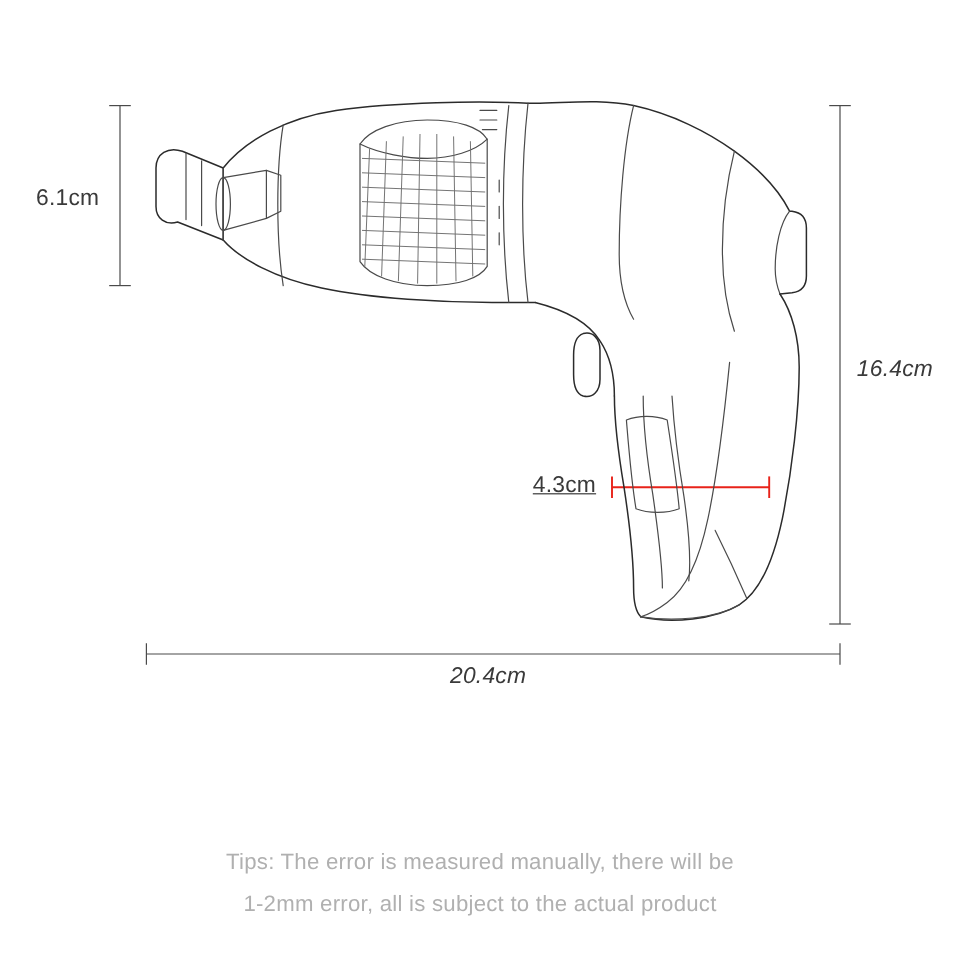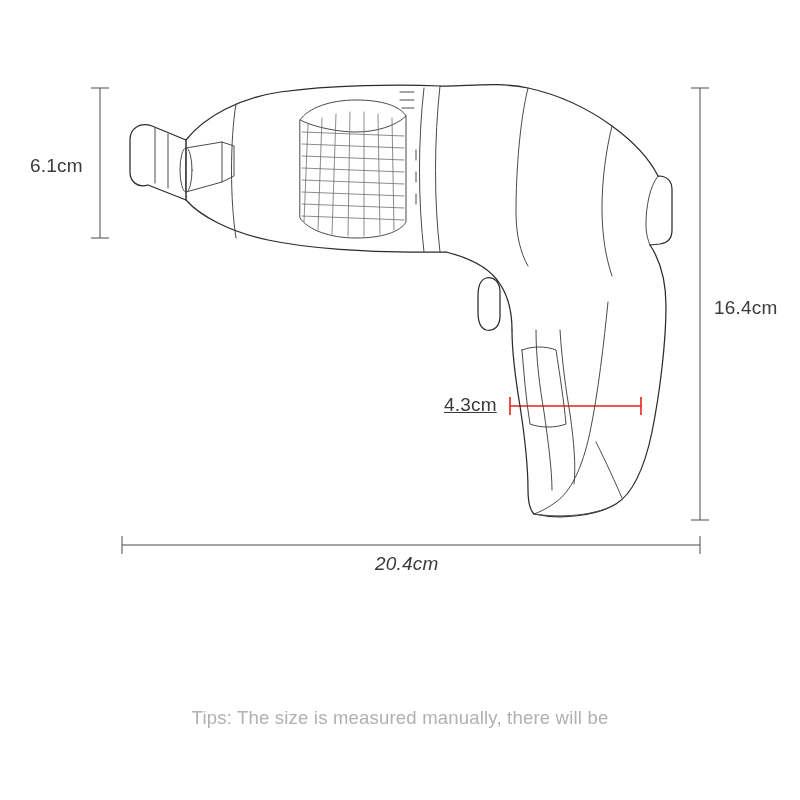--- a/index.html
+++ b/index.html
@@ -29,21 +29,21 @@
   }
   .dim-label {
     position: absolute;
     font-size: 19px;
     color: #3a3a3a;
     font-family: "Liberation Sans", sans-serif;
     white-space: nowrap;
     letter-spacing: 0.2px;
   }
   #label-height-left  { left: 30px;  top: 155px; }
-  #label-height-right { left: 714px; top: 297px; }
+  #label-height-right { left: 714px; top: 297px; font-style: italic; }
   #label-grip         { left: 444px; top: 394px; text-decoration: underline; }
   #label-length       { left: 375px; top: 553px; font-style: italic; }
 
   .tips {
     position: absolute;
     left: 0;
     width: 800px;
     text-align: center;
     color: #b0b0b0;
     font-size: 18.5px;
@@ -211,15 +211,16 @@
       <path class="outline-thin" d="M 534,514 C 560,518 596,516 616,504"></path>
       <path class="outline-thin" d="M 596,442 C 606,462 616,484 622,498"></path>
     </g>
   </svg>
 
   <div class="dim-label" id="label-height-left">6.1cm</div>
   <div class="dim-label" id="label-height-right">16.4cm</div>
   <div class="dim-label" id="label-grip">4.3cm</div>
   <div class="dim-label" id="label-length">20.4cm</div>
 
-  <div class="tips" id="tips-line1">Tips: The size is measured manually, there will be</div>
+  <div class="tips" id="tips-line1">Tips: The error is measured manually, there will be</div>
+  <div class="tips" id="tips-line2">1-2mm error, all is subject to the actual product</div>
 
 </div>
 
 </body></html>

